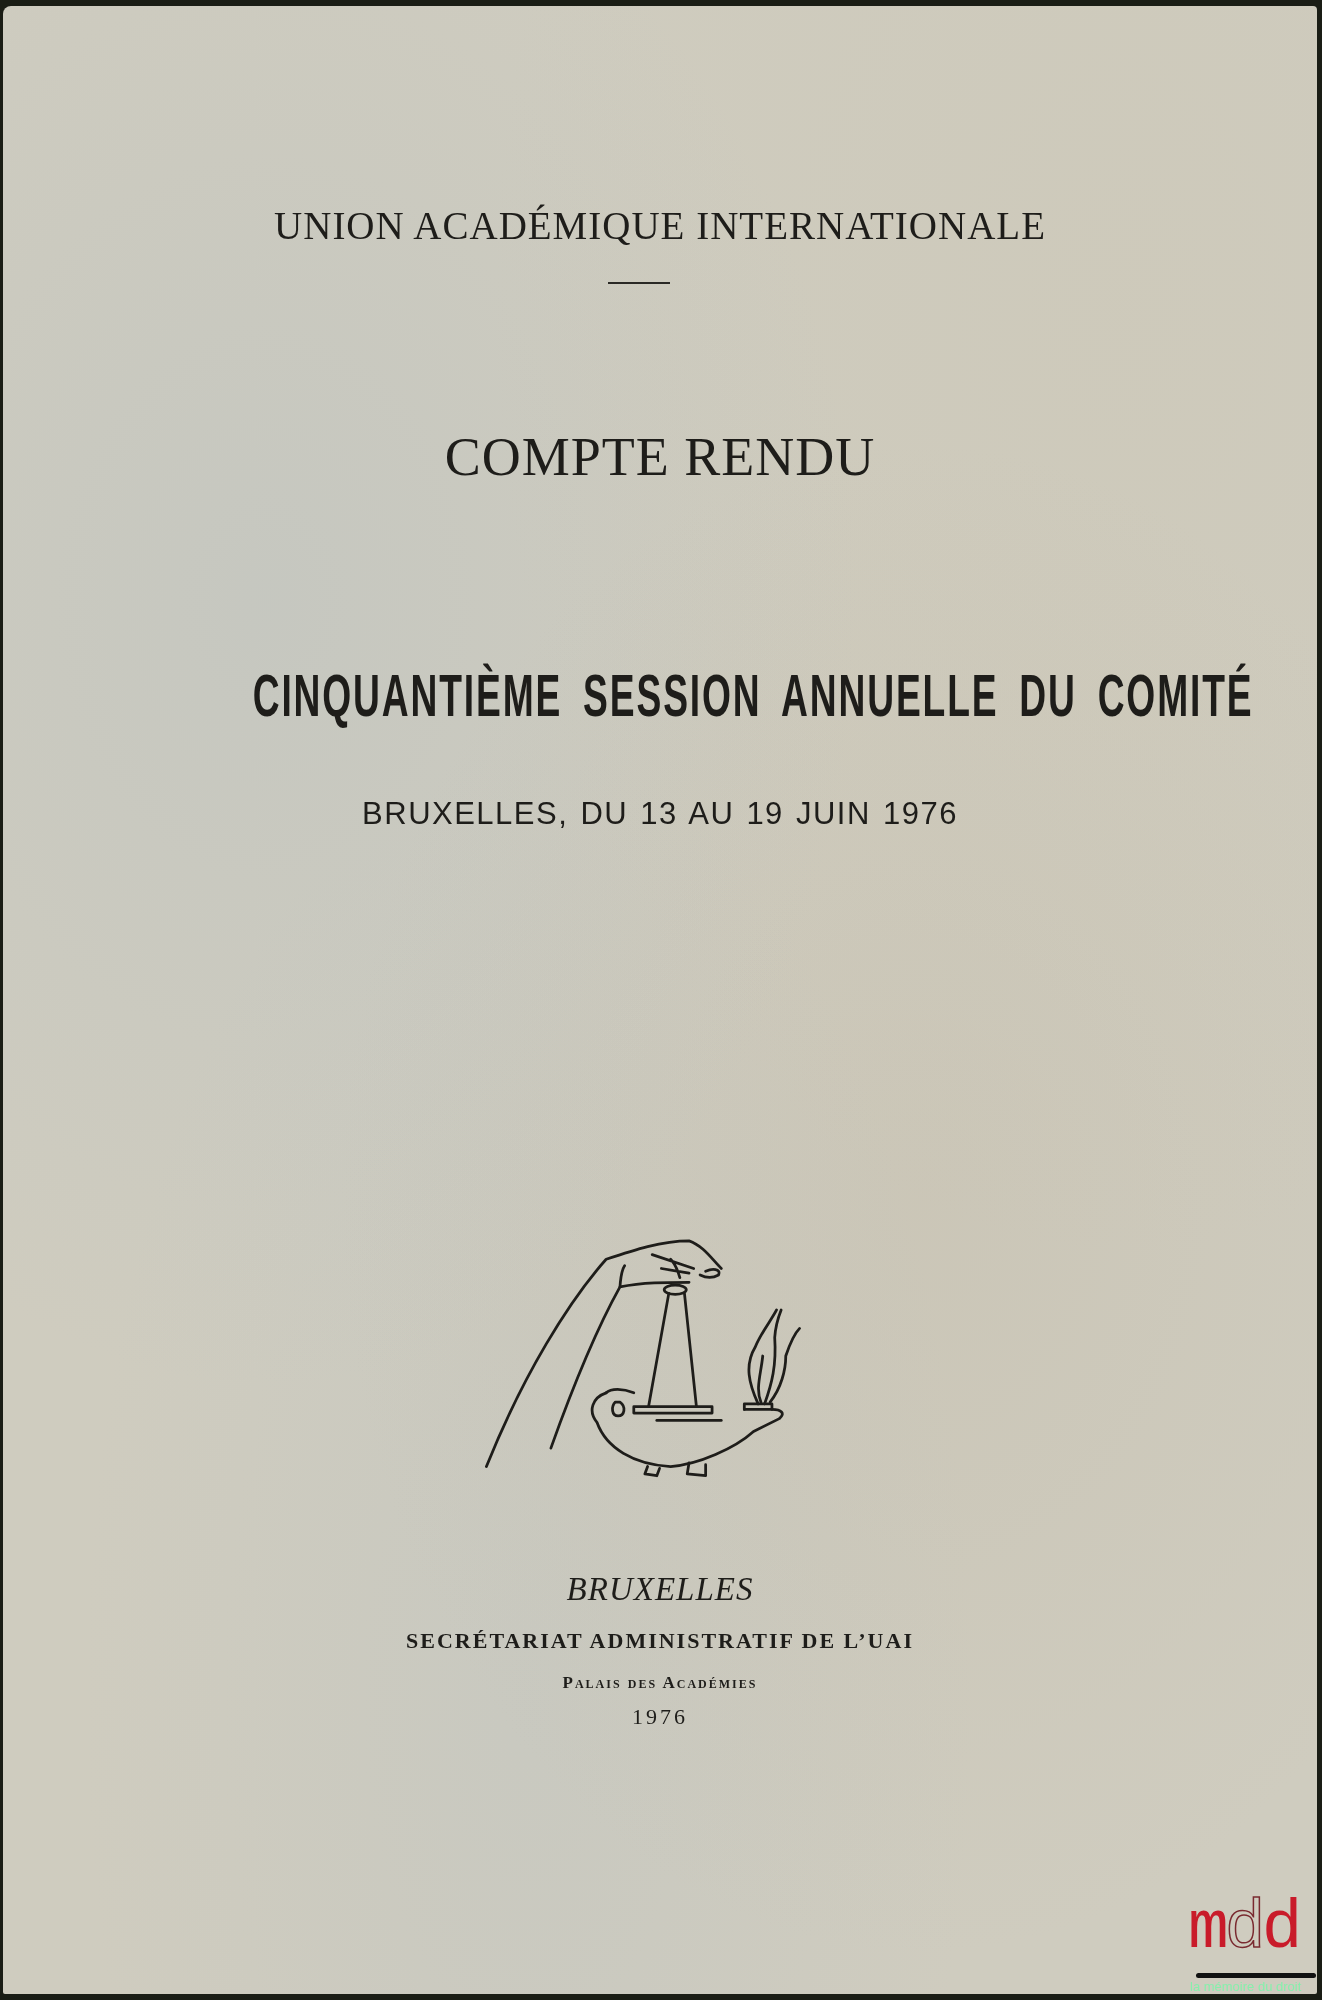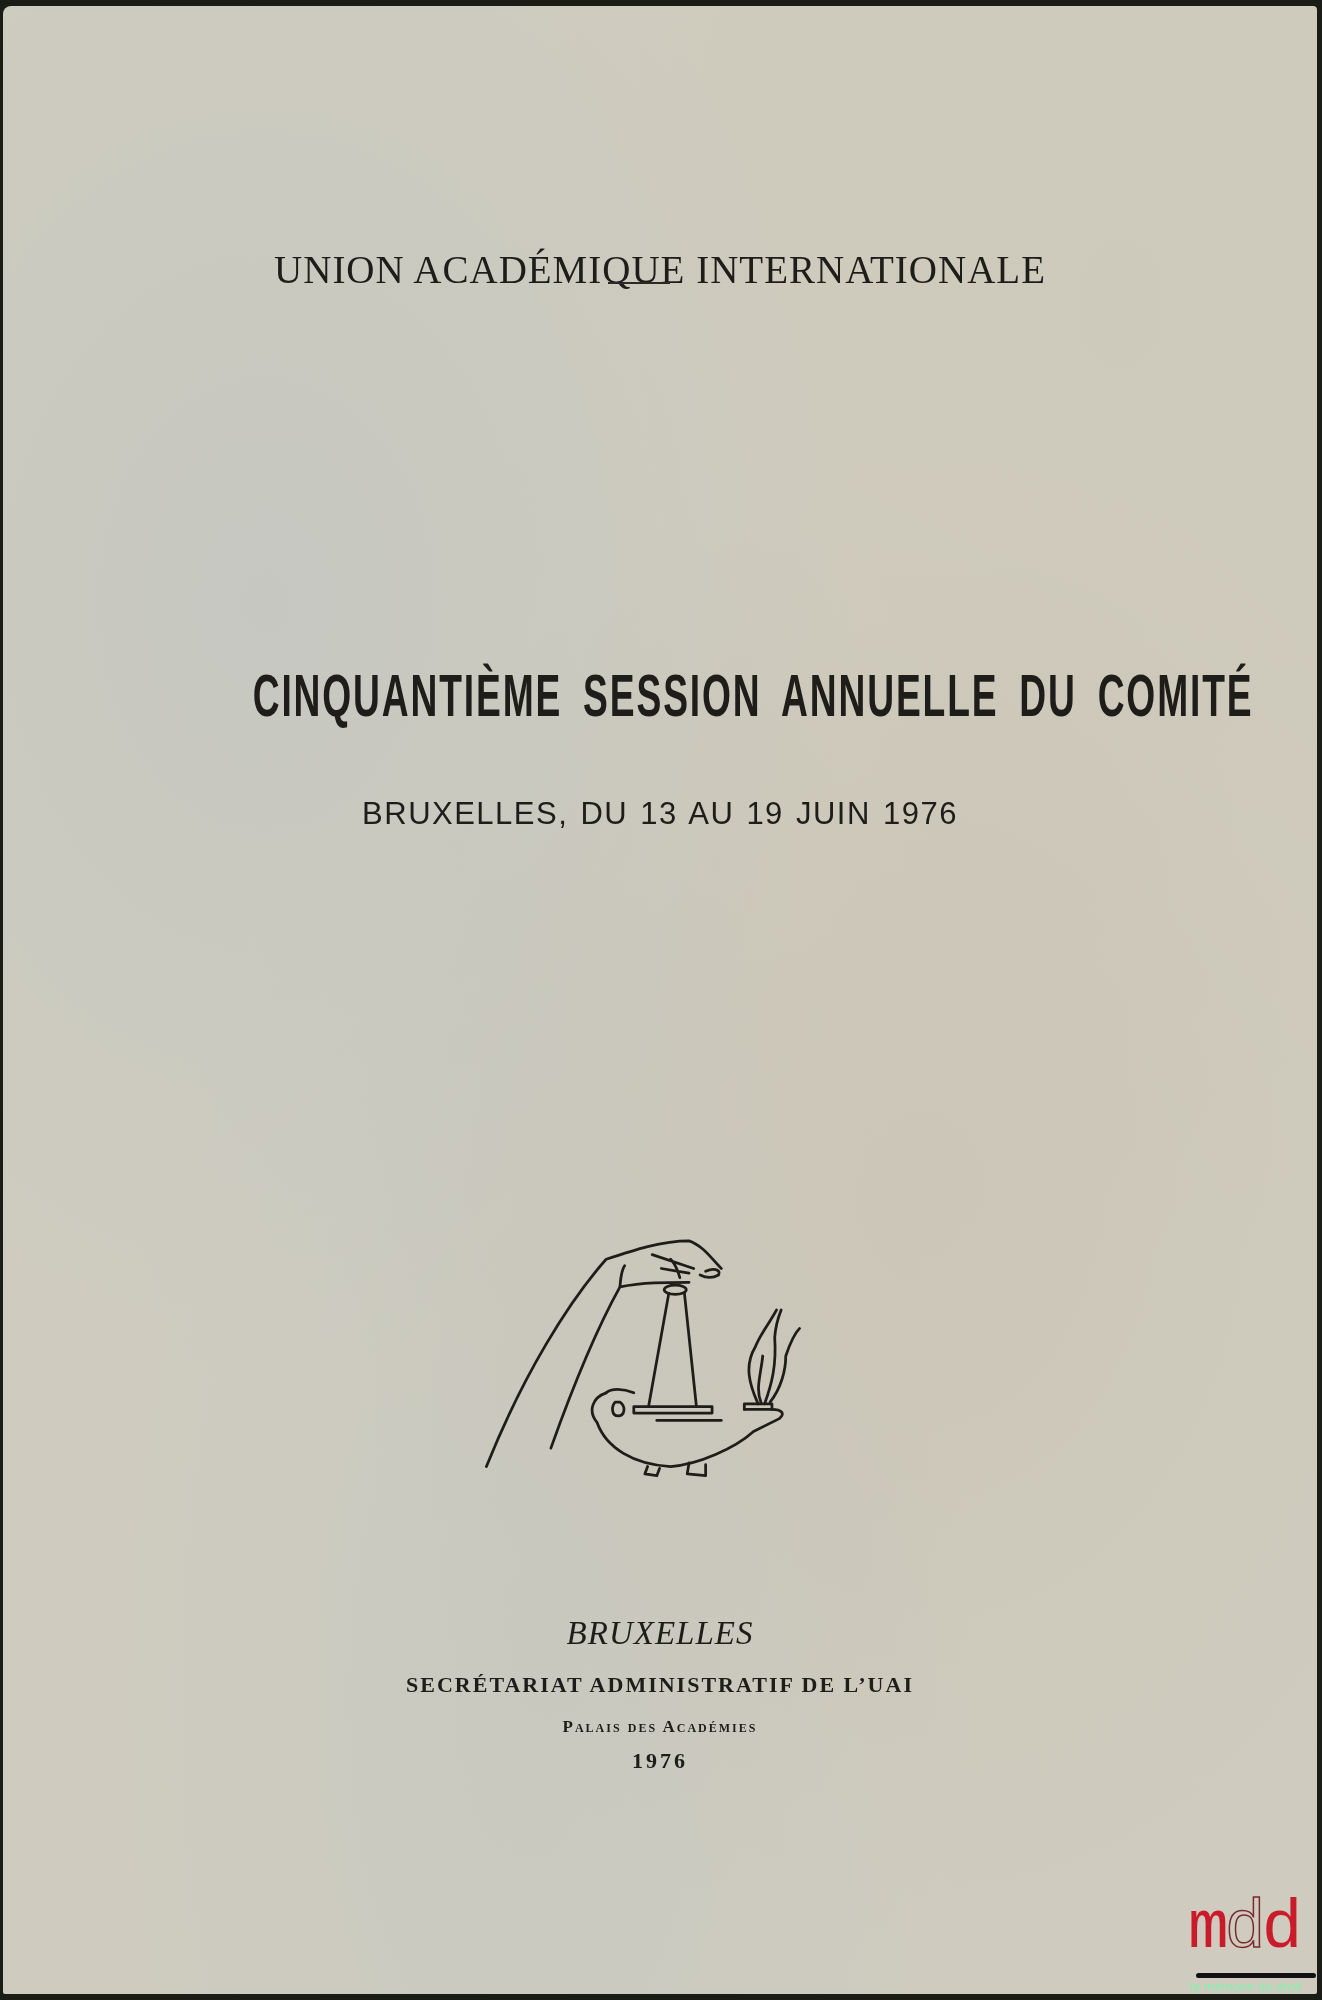--- a/index.html
+++ b/index.html
@@ -13,53 +13,54 @@
       background-color: #cfccbf;
       background-image:
         radial-gradient(ellipse at 20% 30%, rgba(170,185,195,0.25) 0%, rgba(0,0,0,0) 40%),
         radial-gradient(ellipse at 70% 60%, rgba(190,180,160,0.25) 0%, rgba(0,0,0,0) 45%),
         radial-gradient(ellipse at 40% 85%, rgba(175,188,196,0.2) 0%, rgba(0,0,0,0) 40%),
         radial-gradient(ellipse at 85% 15%, rgba(200,192,170,0.2) 0%, rgba(0,0,0,0) 40%);
       border-radius: 8px 4px 2px 2px;
       color: #1e1d1a;
     }
     .line { position: absolute; left: 0; width: 100%; text-align: center; white-space: nowrap; }
-    .serif { font-family: "Liberation Serif", "DejaVu Serif", serif; margin-top: 44px; }
+    .serif { font-family: "Liberation Serif", "DejaVu Serif", serif; }
     .sans { font-family: "Liberation Sans", "DejaVu Sans", sans-serif; }
 
     .org { top: 197px; font-size: 39px; letter-spacing: 1px; }
     .rule { position: absolute; top: 276px; left: 605px; width: 62px; height: 2px; background: #2a2925; }
     .compte { top: 420px; font-size: 54px; letter-spacing: 1px; }
     .dela { top: 560px; font-size: 14px; font-weight: bold; letter-spacing: 3px; }
     .cinq {
       top: 655px; font-size: 60px; font-weight: bold;
       transform: scaleX(0.62); transform-origin: 50% 50%;
       letter-spacing: 3px; word-spacing: 14px;
     }
     .dates { top: 790px; font-size: 31px; letter-spacing: 1.5px; word-spacing: 2px; }
 
     .emblem { position: absolute; left: 465px; top: 1205px; width: 350px; height: 290px; }
 
     .place { top: 1565px; font-size: 33px; letter-spacing: 1px; font-style: italic; }
     .secr { top: 1622px; font-size: 22px; font-weight: bold; letter-spacing: 2px; }
     .palais { top: 1667px; font-size: 17px; font-weight: bold; font-variant: small-caps; letter-spacing: 2px; }
-    .year { top: 1698px; font-size: 22px; font-weight: bold; letter-spacing: 3px; }
+    .year { top: 1698px; font-size: 22px; font-weight: normal; letter-spacing: 3px; }
 
     .mdd { position: absolute; right: 4px; bottom: 6px; width: 150px; height: 105px; }
     .mdd-letters { position: absolute; left: 20px; top: 0; font-family: Liberation Mono, monospace; font-size: 68px; color: #c91b2a; letter-spacing: -4px; line-height: 80px; }
     .mdd-letters .hollow { color: transparent; -webkit-text-stroke: 1.5px #7a2a30; }
     .mdd-bar { position: absolute; left: 28px; top: 84px; width: 120px; height: 5px; background: #111; border-radius: 3px; }
     .mdd-tag { position: absolute; left: 22px; top: 90px; font-family: "Liberation Sans", "DejaVu Sans", sans-serif; font-size: 13px; color: #86efac; white-space: nowrap; }
   </style>
 </head>
 <body>
 
 <div class="page">
   <div class="line serif org">UNION ACADÉMIQUE INTERNATIONALE</div>
   <div class="rule"></div>
+  <div class="line serif compte">COMPTE RENDU</div>
   <div class="line sans cinq">CINQUANTIÈME SESSION ANNUELLE DU COMITÉ</div>
   <div class="line sans dates">BRUXELLES, DU 13 AU 19 JUIN 1976</div>
 
   <svg class="emblem" viewBox="0 0 380 300" fill="none" stroke="#1e1d1a" stroke-width="3" stroke-linecap="round" stroke-linejoin="round">
 
     <path d="M20 270 C 60 170, 110 90, 150 45 C 180 35, 210 25, 240 25 C 255 30, 265 45, 275 55"></path>
     <path d="M90 250 C 115 180, 140 120, 165 75 C 190 70, 215 70, 240 70"></path>
     <path d="M200 40 C 215 45, 230 50, 245 55 M210 55 L240 60 M220 45 C 225 50, 228 58, 230 65"></path>
     <path d="M258 58 C 265 55, 275 55, 272 62 C 265 66, 258 65, 252 62"></path>
     <path d="M165 75 C 166 60, 168 55, 170 52"></path>

